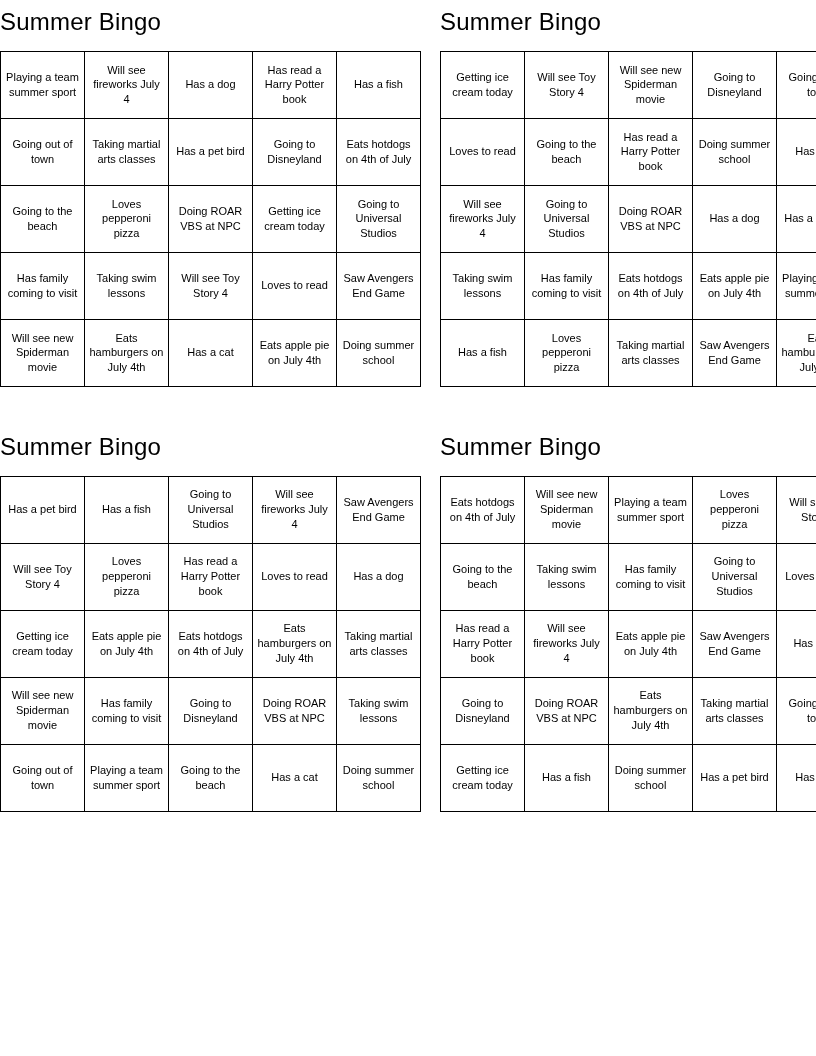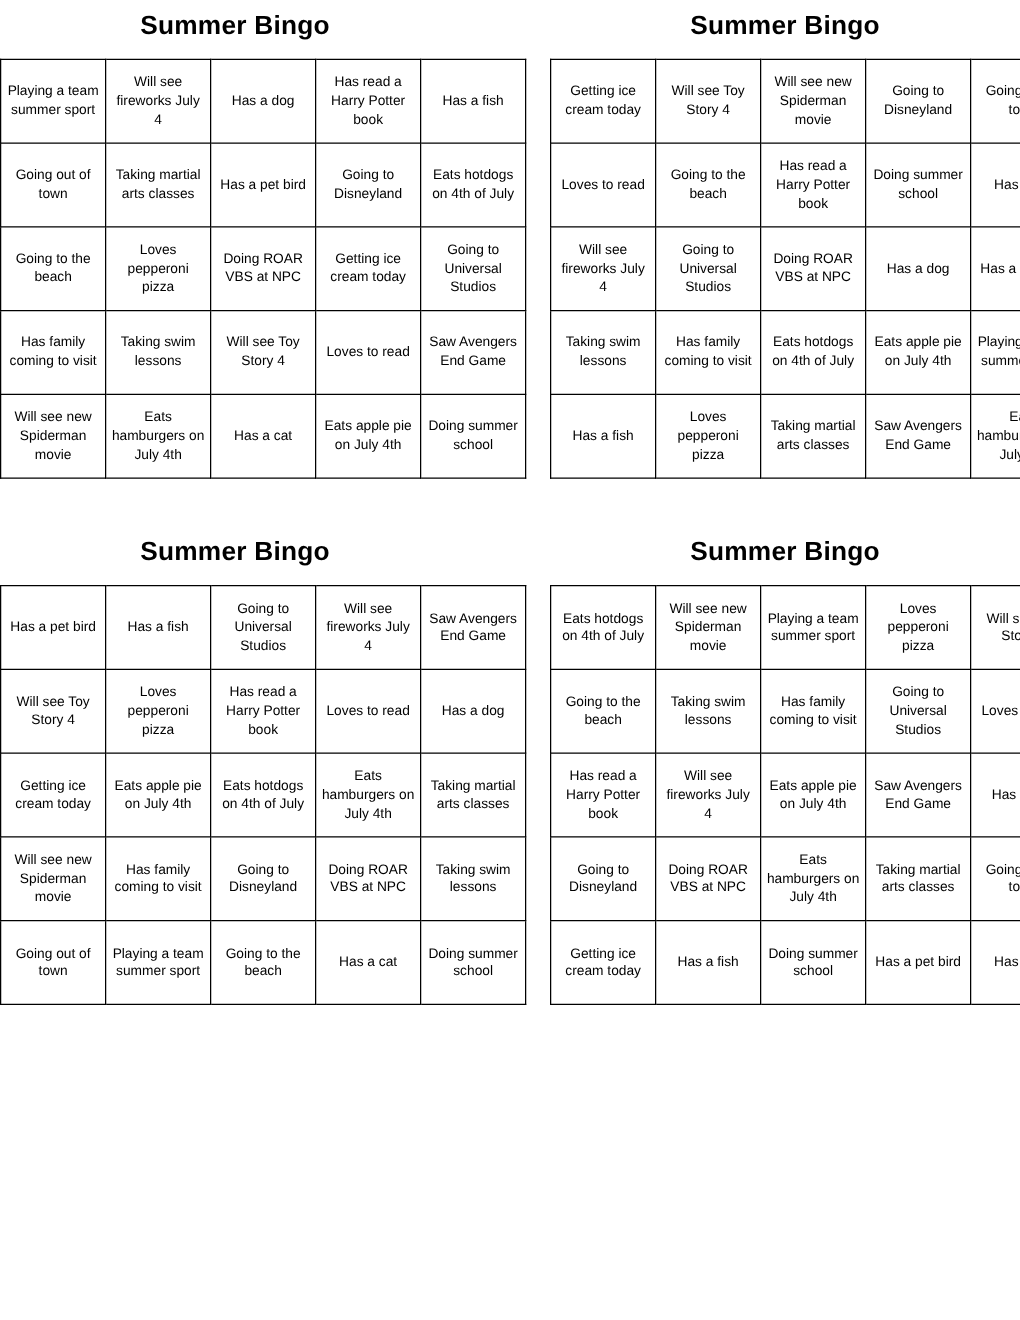--- a/index.html
+++ b/index.html
@@ -28,23 +28,22 @@
   }
   .card {
     width: 376px;
   }
   .card.left { grid-column: 1; }
   .card.right { grid-column: 3; }
   .card.rowtop { grid-row: 1; }
   .card.rowbottom { grid-row: 2; padding-top: 46px; }
 
   .card-title {
-    text-align: center;
-    font-size: 21px;
-    font-weight: bold;
+    font-size: 24px;
+    font-weight: normal;
     line-height: 1.2;
     margin: 0 0 14px 0;
     letter-spacing: 0.2px;
   }
 
   table.bingo {
     border-collapse: collapse;
     table-layout: fixed;
     width: 375px;
     margin: 0;

